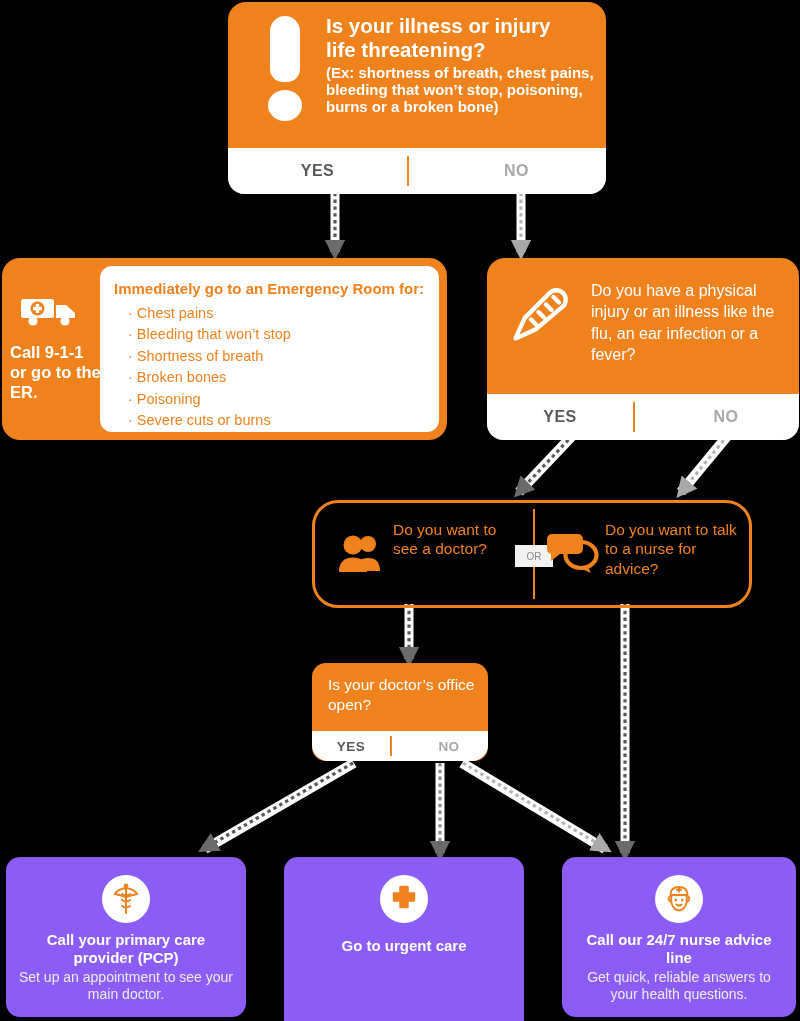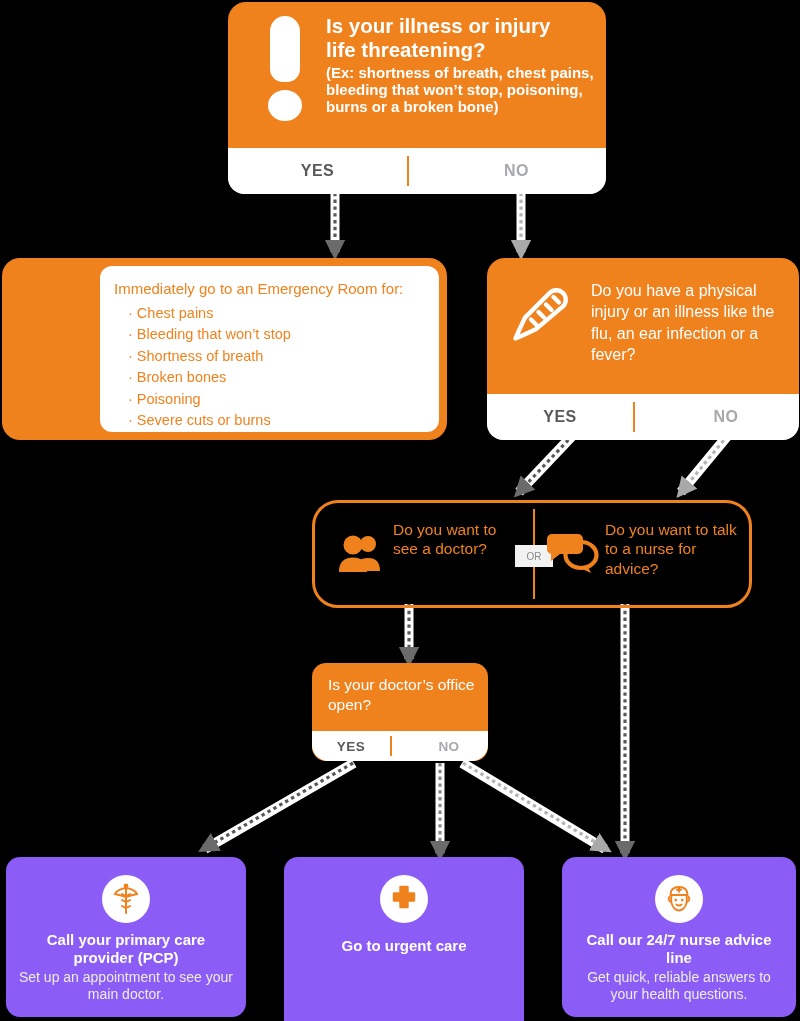--- a/index.html
+++ b/index.html
@@ -56,21 +56,21 @@
   }
   #box2 .calltxt{
     position:absolute;left:8px;top:84px;width:92px;
     font-size:16.5px;font-weight:bold;line-height:1.22;
   }
   #box2 .listpanel{
     position:absolute;left:98px;top:8px;right:8px;bottom:8px;
     background:#fff;border-radius:12px;
   }
   #box2 .lhead{
-    color:#F0821E;font-weight:normal;font-size:15px;
+    color:#F0821E;font-weight:bold;font-size:15px;
     padding:14px 0 6px 14px;
   }
   #box2 ul{margin:0;padding:0 0 0 28px;list-style:none;}
   #box2 li{
     color:#F0821E;font-size:14.5px;line-height:1.48;
   }
   #box2 li::before{content:"· ";}
   
   #box3{left:487px;top:258px;width:312px;height:182px;}
   #box3 .qtext{
@@ -188,20 +188,32 @@
       <div class="l2">(Ex: shortness of breath, chest pains, bleeding that won’t stop, poisoning, burns or a broken bone)</div>
     </div>
     <div class="ansbar">
       <div class="half yes">YES</div>
       <div class="vdiv"></div>
       <div class="half no">NO</div>
     </div>
   </div>
 
   <div class="card orange rounded" id="box2">
+    <div class="leftcol">
+      <svg width="62" height="34" viewBox="0 0 62 34" style="position:absolute;left:18px;top:36px;">
+        <rect x="1" y="5" width="33" height="19" rx="2.5" fill="#fff"></rect>
+        <path d="M36 11 h10 l9 8 v5 h-19 z" fill="#fff"></path>
+        <circle cx="17.5" cy="14.5" r="7" fill="#F0821E"></circle>
+        <rect x="15.8" y="10" width="3.4" height="9" fill="#fff"></rect>
+        <rect x="13" y="12.8" width="9" height="3.4" fill="#fff"></rect>
+        <circle cx="13" cy="27" r="4.6" fill="#fff"></circle>
+        <circle cx="45" cy="27" r="4.6" fill="#fff"></circle>
+      </svg>
+      <div class="calltxt">Call 9-1-1 or go to the ER.</div>
+    </div>
     <div class="listpanel">
       <div class="lhead">Immediately go to an Emergency Room for:</div>
       <ul>
         <li>Chest pains</li>
         <li>Bleeding that won’t stop</li>
         <li>Shortness of breath</li>
         <li>Broken bones</li>
         <li>Poisoning</li>
         <li>Severe cuts or burns</li>
       </ul>

